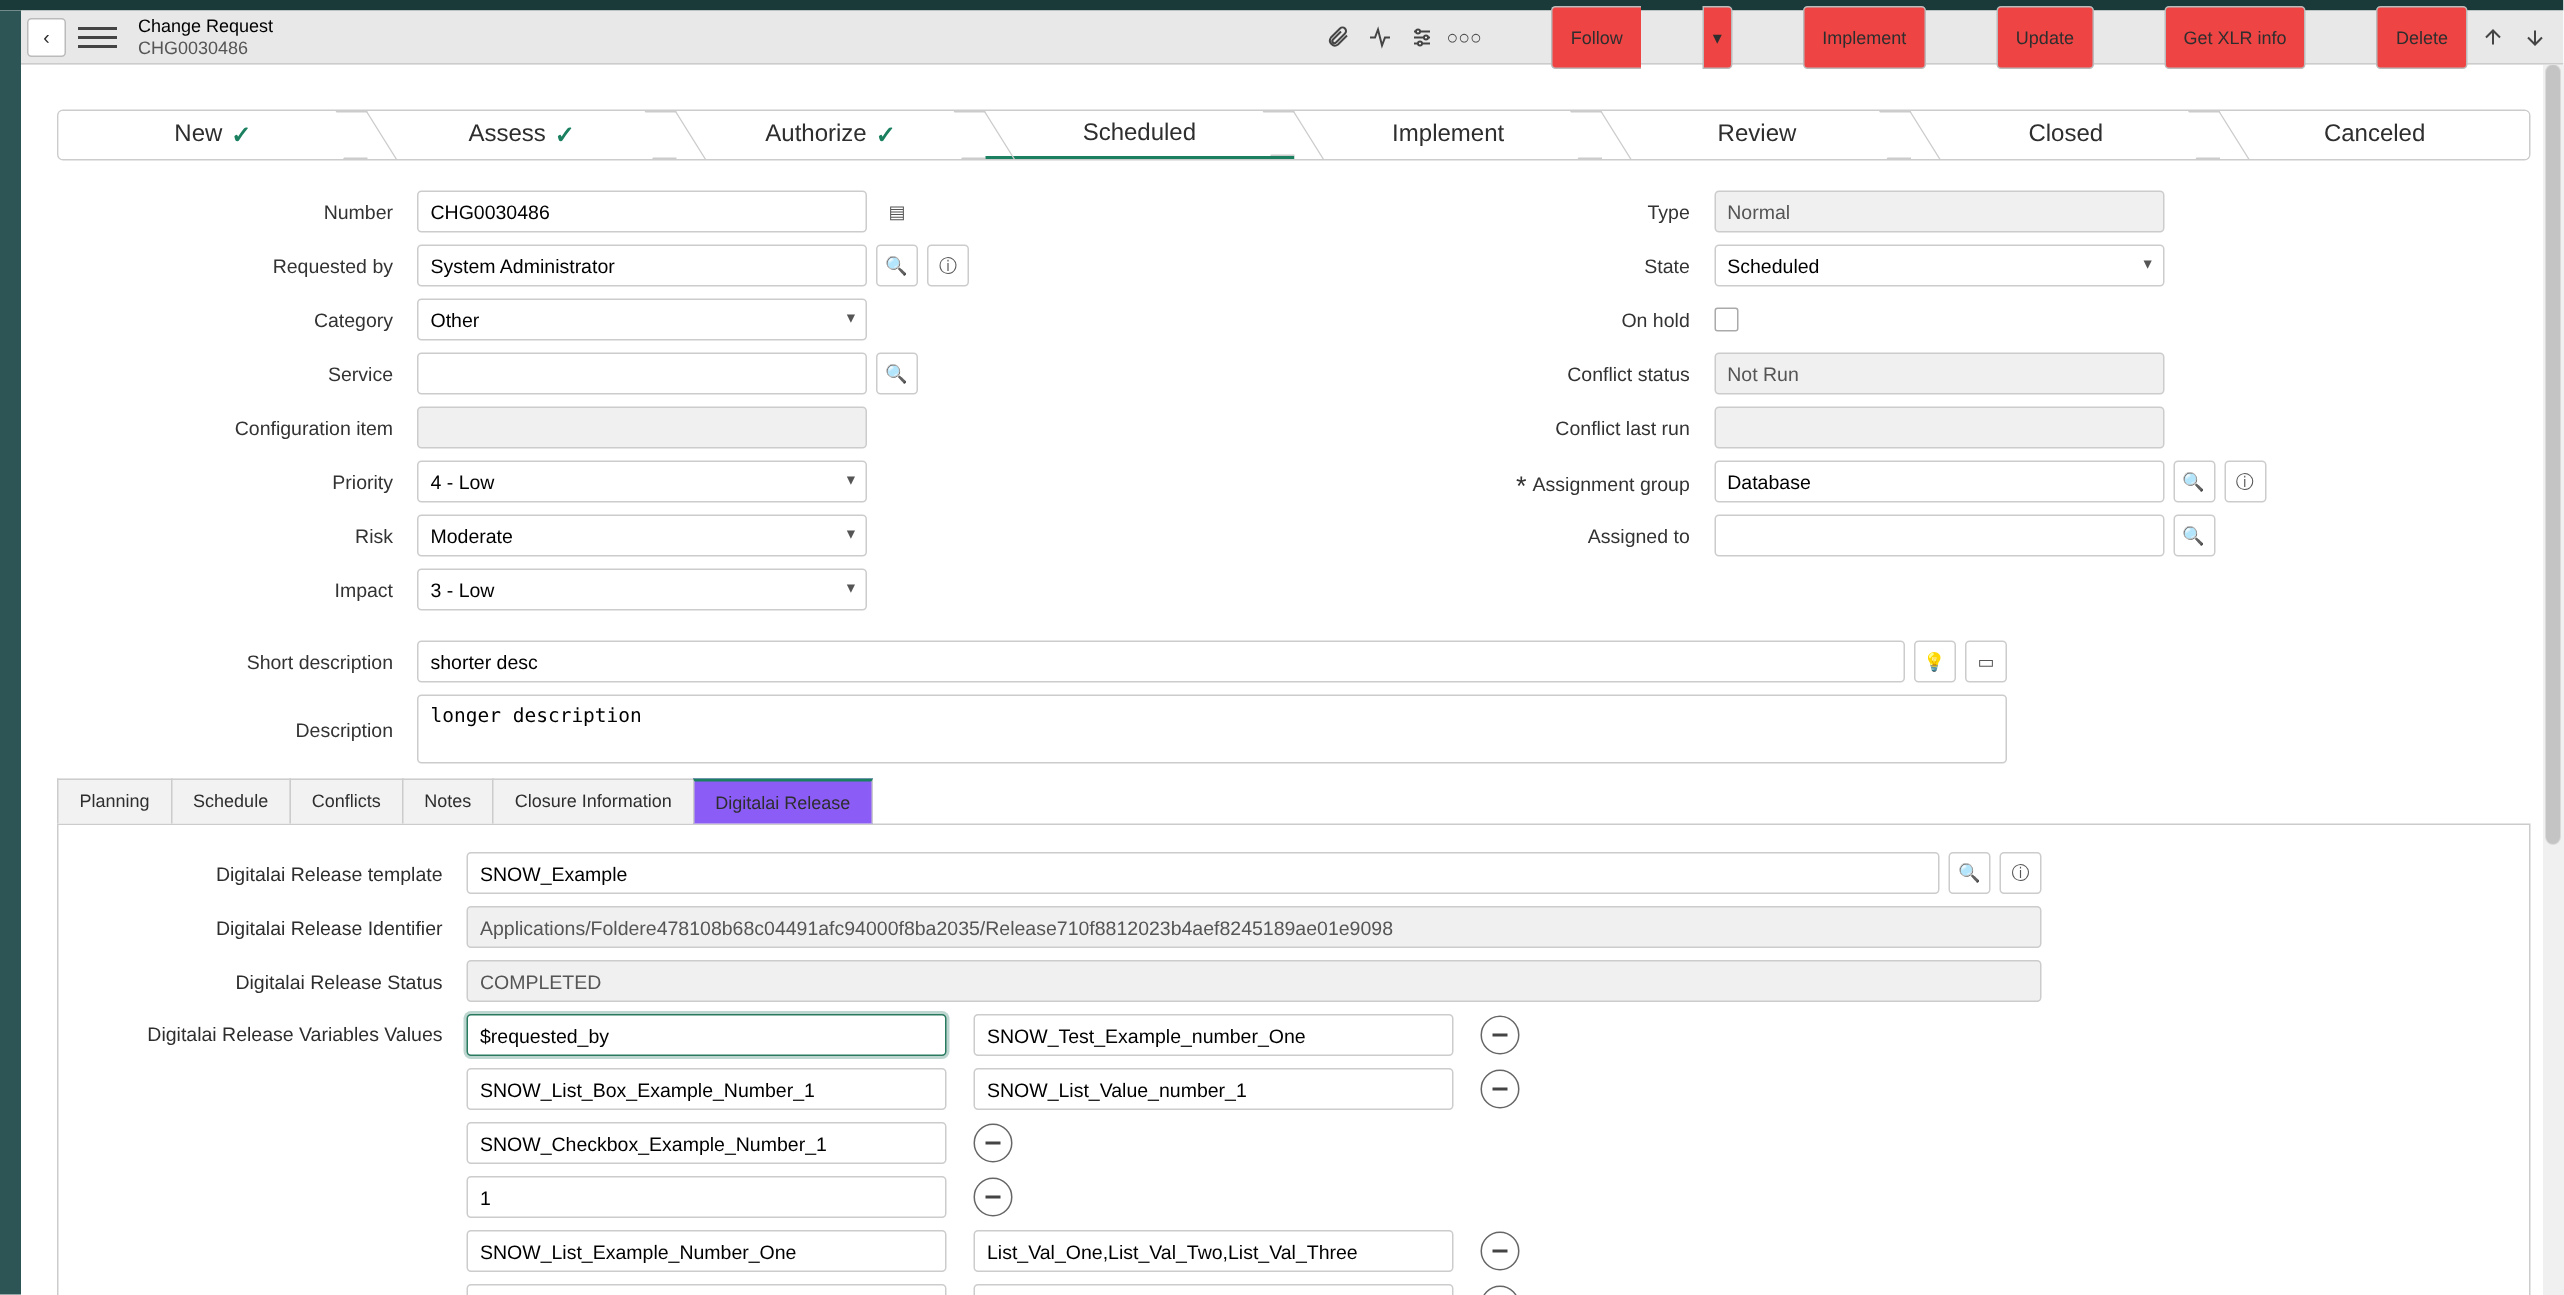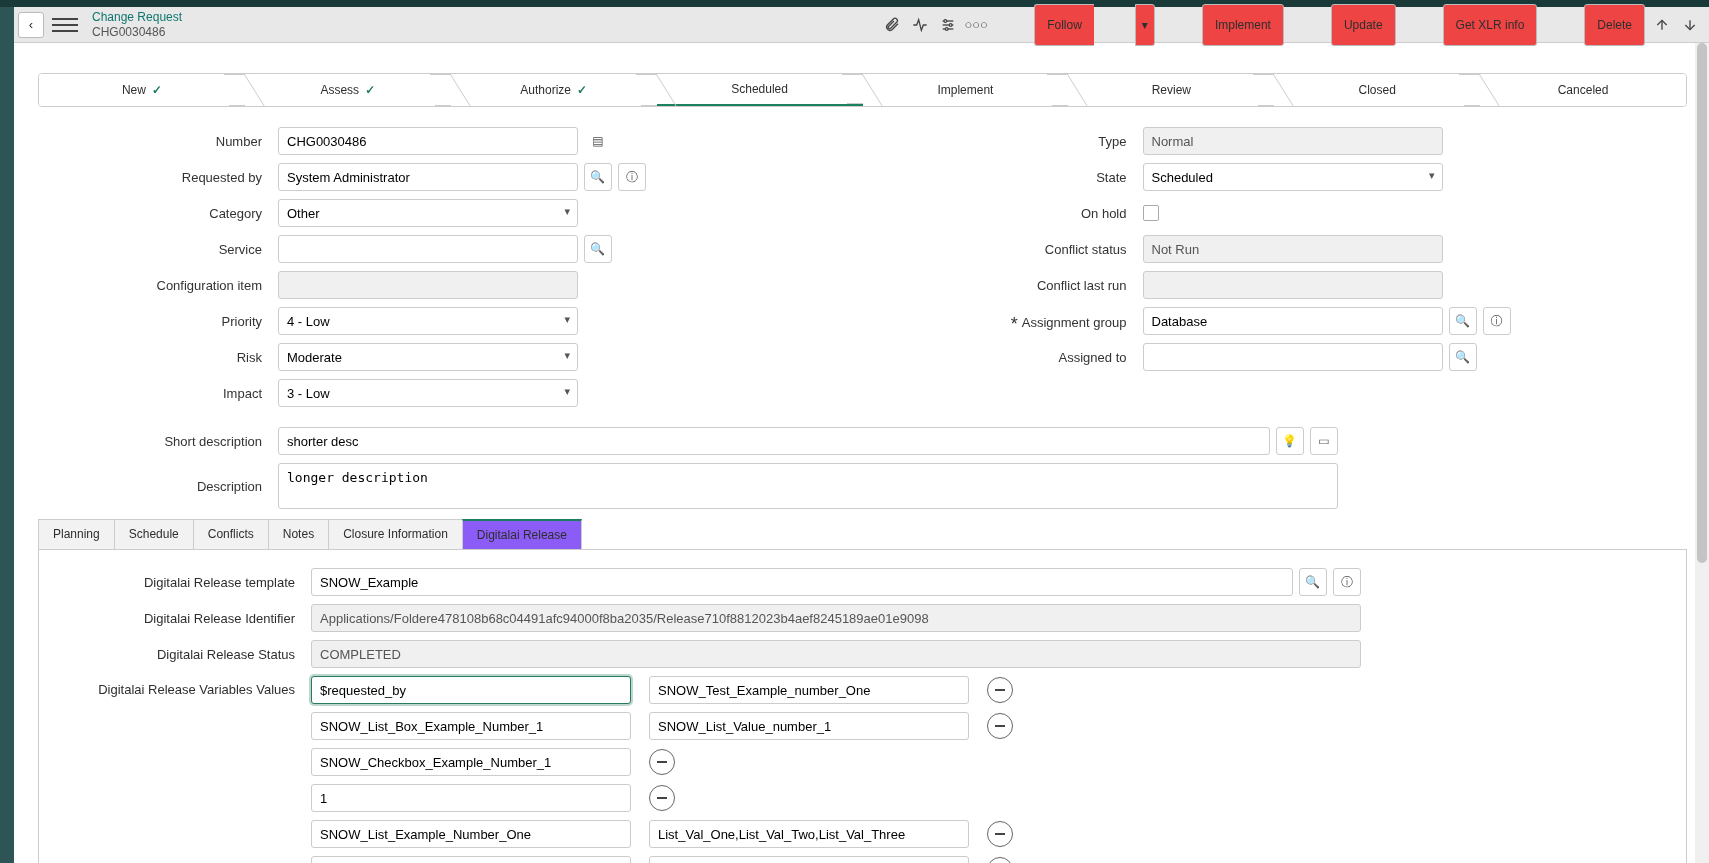--- a/index.html
+++ b/index.html
@@ -5,33 +5,33 @@
 * { box-sizing: border-box; margin: 0; padding: 0; }
 body { font-family: "Helvetica Neue", Arial, sans-serif; font-size: 13px; color: #2e2e2e; background: #fff; overflow-x: hidden; }
 .topbar { height: 7px; background: #1a3a3a; }
 .sidebar-stub { position: fixed; left: 0; top: 7px; bottom: 0; width: 14px; background: #2e5555; }
 .header { display: flex; align-items: center; height: 36px; background: #e8e8e8; border-bottom: 1px solid #ccc; padding: 0 8px 0 18px; }
 .header-left { display: flex; align-items: center; gap: 8px; }
 .back-btn { width: 26px; height: 26px; border: 1px solid #bbb; background: #fff; border-radius: 3px; display: flex; align-items: center; justify-content: center; cursor: pointer; }
 .hamburger { width: 26px; height: 26px; display: flex; flex-direction: column; justify-content: center; gap: 4px; cursor: pointer; }
 .hamburger span { height: 2px; background: #444; }
 .title-block { margin-left: 6px; line-height: 1.2; }
-.title-main { font-size: 12px; color: #0f766e; }
+.title-main { font-size: 12px; color: #000000; }
 .title-sub { font-size: 12px; color: #555; }
 .header-right { margin-left: auto; display: flex; align-items: center; gap: 6px; }
 .head-icon { width: 22px; height: 22px; display: flex; align-items: center; justify-content: center; cursor: pointer; color: #444; }
 .head-btn { height: 42px; padding: 0 12px; border: 1px solid #bbb; background: #ef4444; border-radius: 3px; font-size: 12px; cursor: pointer; display: flex; align-items: center; margin-left: 41px; }
 .follow-group { display: flex; }
 .follow-group .head-btn:first-child { border-right: none; border-radius: 3px 0 0 3px; }
 .follow-group .head-btn:last-child { border-radius: 0 3px 3px 0; padding: 0 6px; }
 
 .content { padding: 30px 22px 20px 38px; }
 
 .stages { display: flex; width: 100%; border: 1px solid #ccc; border-radius: 4px; overflow: hidden; margin-bottom: 20px; }
-.stage { flex: 1; height: 32px; display: flex; align-items: center; justify-content: center; gap: 6px; font-size: 12px; position: relative; background: #fff; }
+.stage { flex: 1; height: 32px; display: flex; align-items: center; justify-content: center; gap: 6px; font-size: 16px; position: relative; background: #fff; }
 .stage::after { content: ""; position: absolute; right: -10px; top: 0; width: 20px; height: 32px; border-right: 1px solid #ccc; border-top: 1px solid #ccc; transform: skewX(32deg); background: transparent; z-index: 1; }
 .stage::before { content: ""; position: absolute; right: -10px; bottom: 0; width: 20px; height: 16px; border-right: 1px solid #ccc; border-bottom: 1px solid #ccc; transform: skewX(-32deg); background: transparent; }
 .stage:last-child::after, .stage:last-child::before { display: none; }
 .stage.active { border-bottom: 2px solid #1a8060; font-weight: 500; }
 .stage .chk { color: #1a8060; font-weight: bold; }
 
 .form-grid { display: flex; gap: 80px; margin-bottom: 12px; }
 .form-col { flex: 1; }
 .form-row { display: flex; align-items: center; margin-bottom: 8px; min-height: 28px; }
 .form-label { width: 240px; text-align: right; padding-right: 16px; font-size: 13px; color: #333; }

